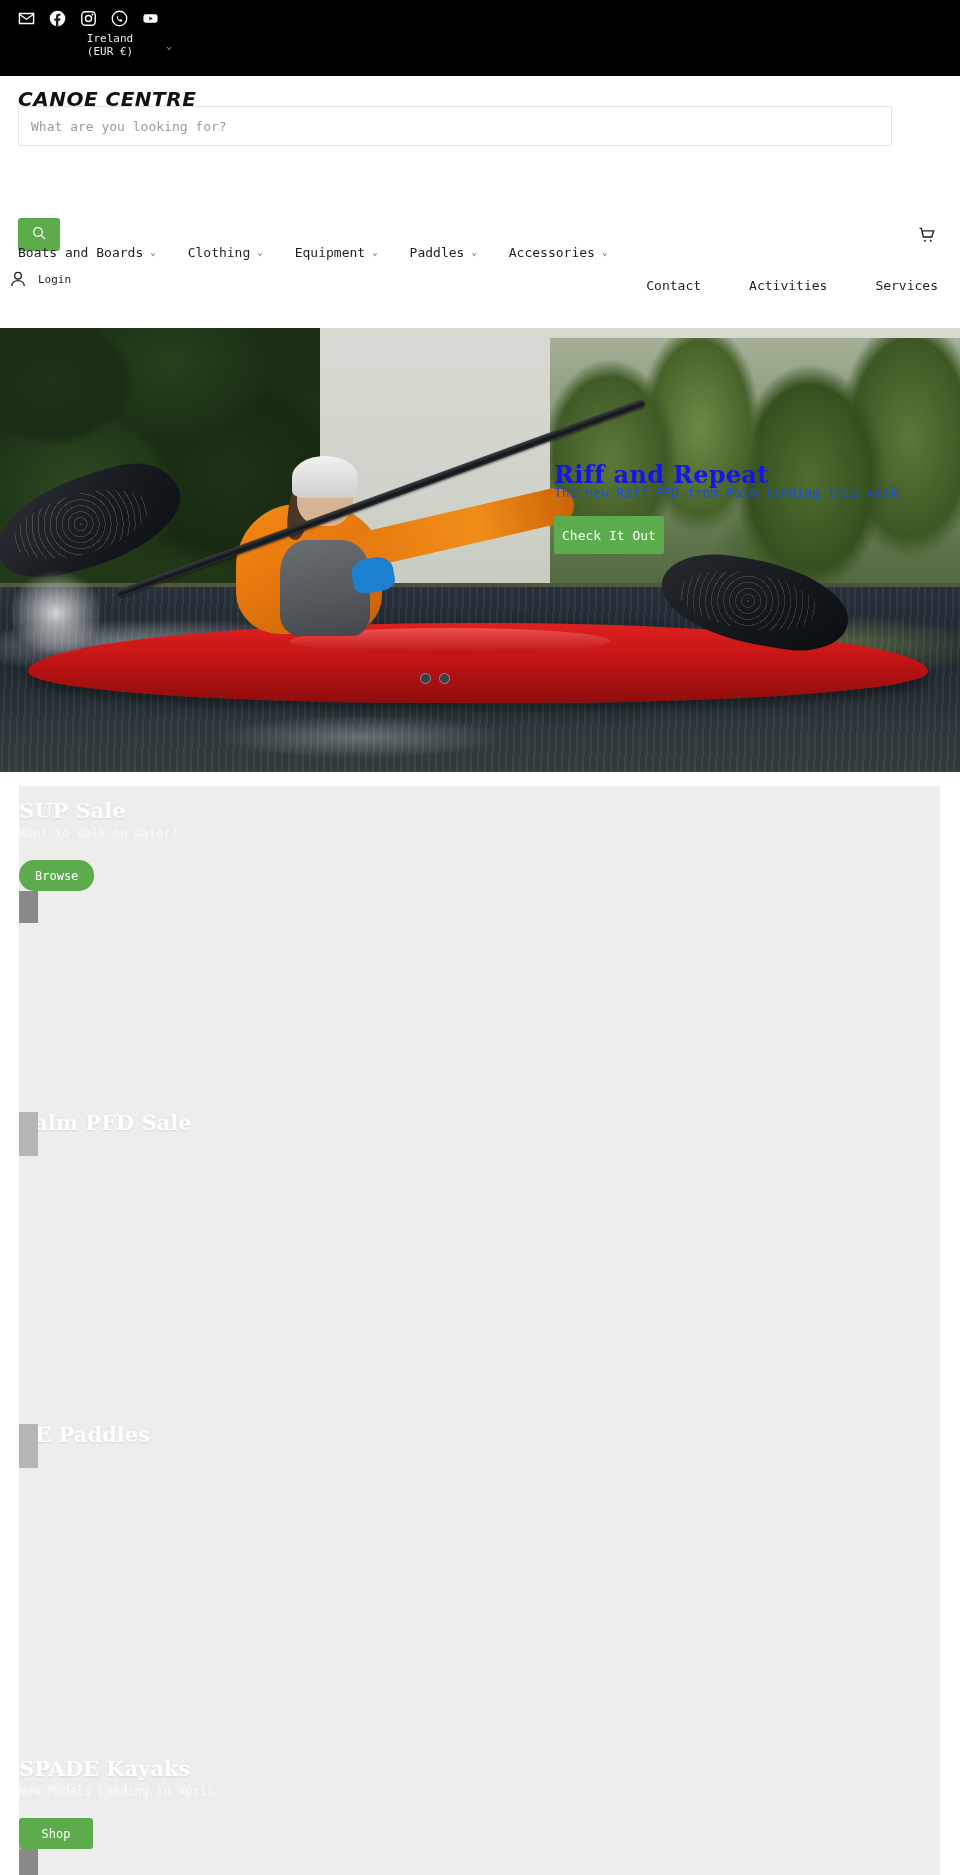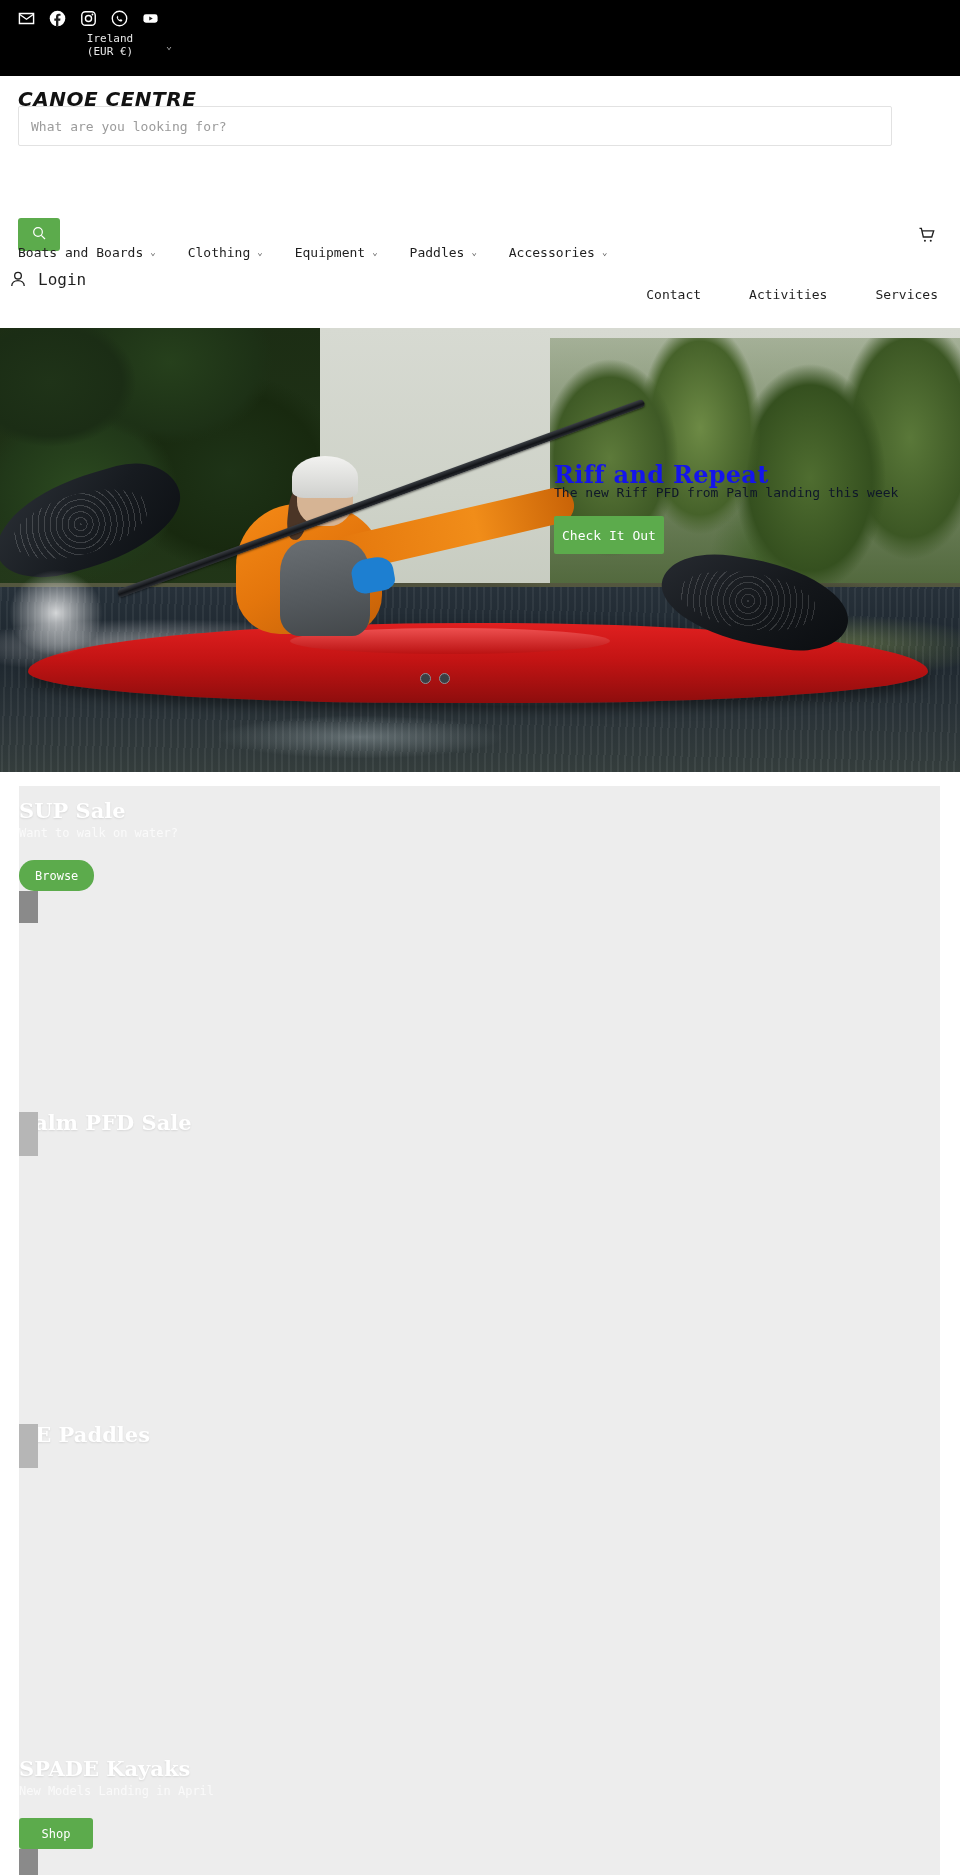--- a/index.html
+++ b/index.html
@@ -83,21 +83,21 @@
   .cart-btn svg { width:20px; height:20px; stroke:#1f1f1f; fill:none; stroke-width:1.6; }
 
   .account-row {
     position:absolute; left:8px; top:193px;
     display:flex; align-items:center; gap:10px;
     cursor:pointer;
   }
   .account-row .aicon { width:20px; height:20px; display:block; }
   .account-row .aicon svg { width:20px; height:20px; stroke:#1f1f1f; fill:none; stroke-width:1.6;}
   .account-row .alabel {
-    font-size:16px; color:#1f1f1f;
+    font-size:11px; color:#1f1f1f;
     font-family:"DejaVu Sans Mono", monospace;
   }
 
   
   .nav-primary {
     position:absolute; left:0; top:234px; width:960px; height:36px;
     display:flex; align-items:center; gap:0;
     padding-left:18px;
   }
   .nav-item {
@@ -105,21 +105,21 @@
     margin-right:32px;
     font-size:13px; color:#1f1f1f;
     font-family:"DejaVu Sans Mono", monospace;
     cursor:pointer; white-space:nowrap;
   }
   .nav-item .chev { font-size:9px; color:#4a4a4a; }
 
   
   .nav-secondary {
     position:absolute; left:0; top:278px; width:960px; height:32px;
-    display:flex; align-items:center; justify-content:flex-end;
+    display:flex; align-items:flex-start; justify-content:flex-end;
     padding-right:22px; gap:48px;
   }
   .nav2-item {
     font-size:13px; color:#1f1f1f;
     font-family:"DejaVu Sans Mono", monospace;
     cursor:pointer; white-space:nowrap;
   }
 
   
   .hero {
@@ -279,21 +279,21 @@
     position:absolute; left:554px; top:549px;
     transform:translateY(-549px);
     font-family:"DejaVu Serif", serif;
     font-weight:700; font-size:24px; letter-spacing:0.3px;
     color:#1414ec;
     white-space:nowrap;
   }
   .hero-sub {
     position:absolute; left:554px; top:0;
     font-family:"DejaVu Sans Mono", monospace;
-    font-size:13px; color:#0f172a;
+    font-size:13px; color:#1d4ed8;
     white-space:nowrap;
   }
   .hero-cta {
     position:absolute; left:554px; top:0;
     width:110px; height:38px;
     background:#5cab4c; border:none; border-radius:2px;
     color:#ffffff; font-size:13px;
     font-family:"DejaVu Sans Mono", monospace;
     display:flex; align-items:center; justify-content:center;
     cursor:pointer; pointer-events:auto;

